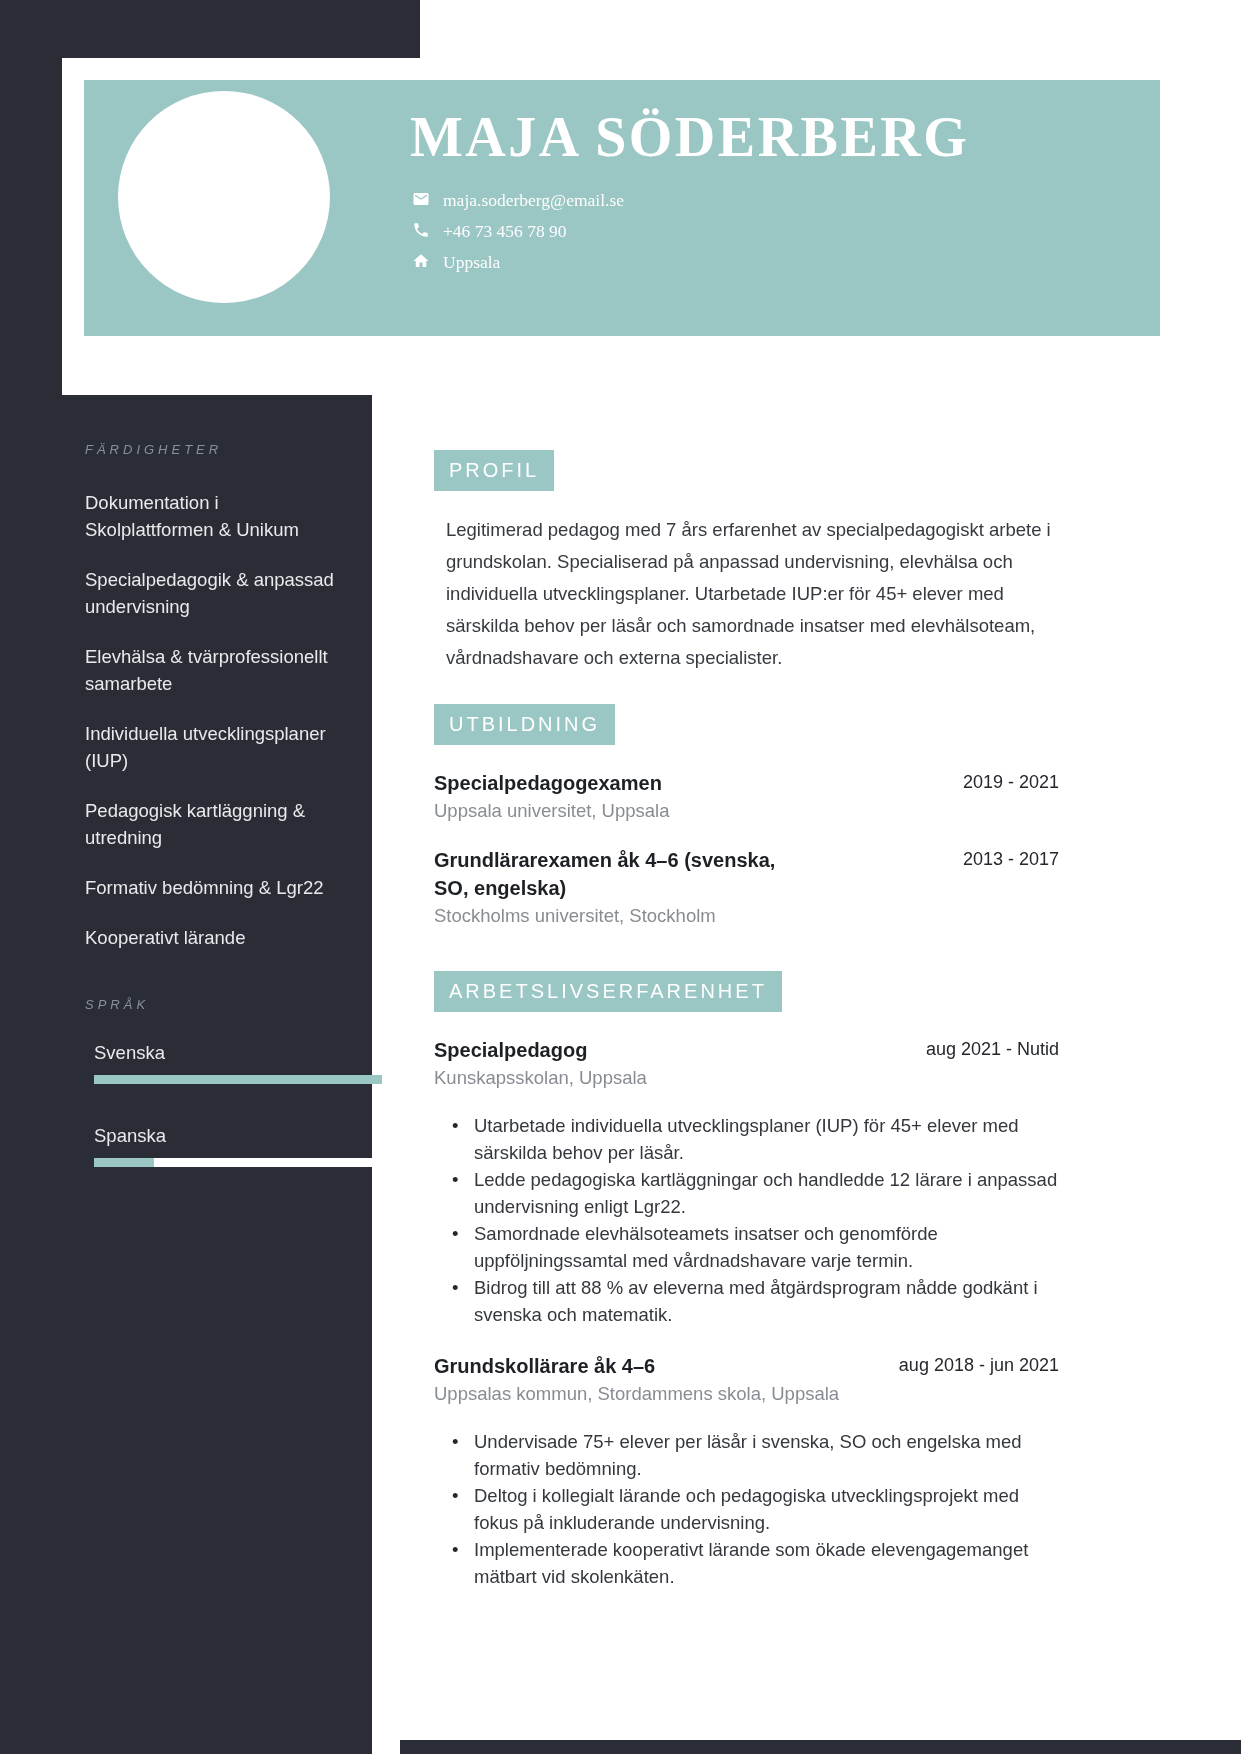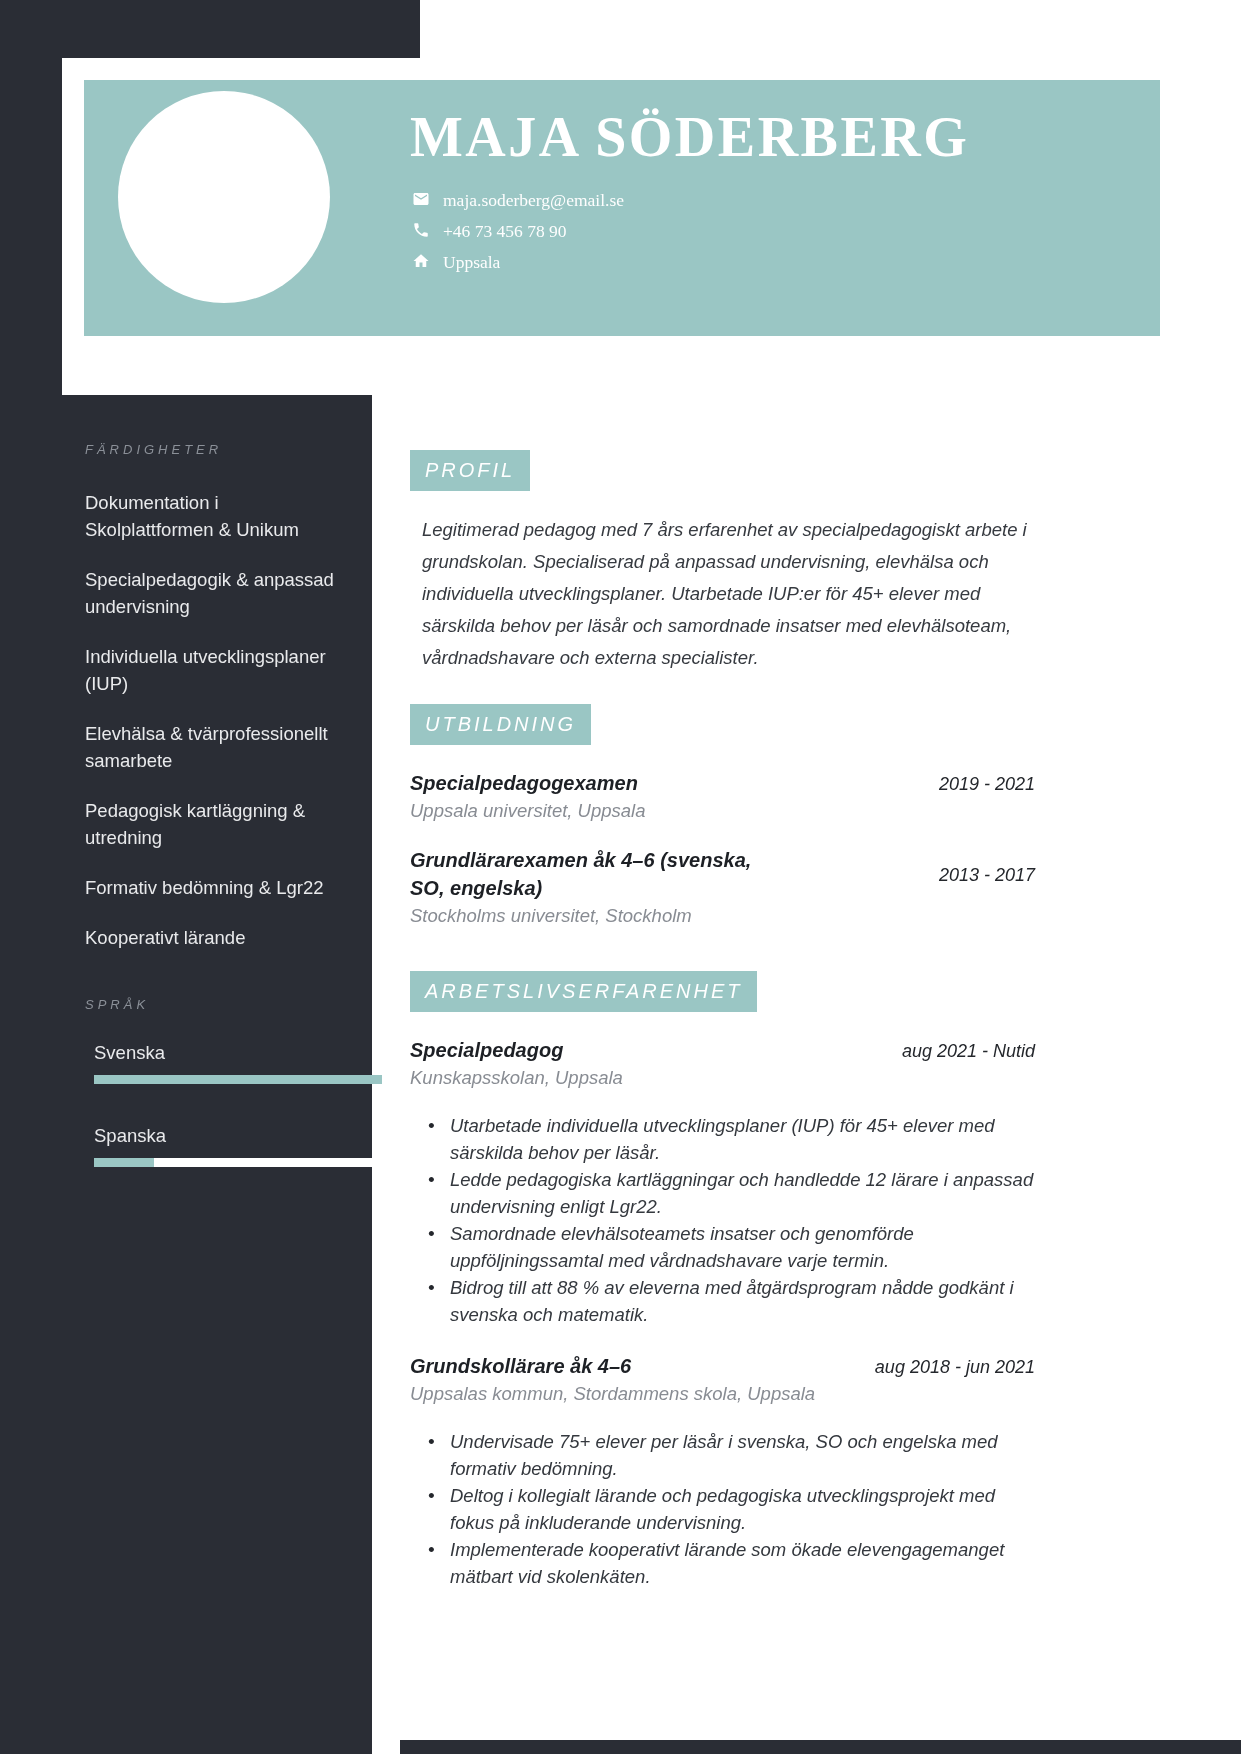--- a/index.html
+++ b/index.html
@@ -34,28 +34,28 @@
   .side-heading { font-size: 13px; font-weight: normal; letter-spacing: 4px; color: #8b9098; margin: 0 0 32px 0; font-style: italic; }
   .skills { margin: 0; padding: 0; list-style: none; width: 256px; }
   .skills li { font-size: 18.5px; line-height: 27px; color: #e9eaec; margin-bottom: 23px; }
   .lang-heading { margin: 46px 0 30px 0; }
   .lang { margin-bottom: 41px; margin-left: 9px; }
   .lang-name { font-size: 18.5px; color: #e9eaec; margin-bottom: 11px; }
   .bar { width: 288px; height: 9px; background: #ffffff; }
   .fill { height: 100%; background: #9ac6c4; }
 
   
-  .main-col { position: absolute; left: 410px; top: 450px; width: 625px; font-style: italic; }
+  .main-col { position: absolute; left: 434px; top: 450px; width: 625px; }
   .badge-row { line-height: 0; }
   .badge { display: inline-block; background: #9ac6c4; color: #ffffff; font-size: 20px; letter-spacing: 3px; line-height: 24px; padding: 8px 15px 9px 15px; }
   .profile-text { margin: 23px 0 0 12px; font-size: 18.5px; line-height: 32px; color: #363a40; }
   .mt-edu { margin-top: 30px; }
   .mt-work { margin-top: 44px; }
   .entry { margin-top: 24px; }
-  .entry-head { display: flex; justify-content: space-between; align-items: center; }
+  .entry-head { display: flex; justify-content: space-between; align-items: flex-start; }
   .entry-title { margin: 0; font-size: 20px; line-height: 28px; font-weight: bold; color: #1d2025; max-width: 370px; }
   .entry-date { font-size: 18px; color: #24272c; white-space: nowrap; padding-top: 3px; }
   .entry-sub { margin-top: 3px; font-size: 18.5px; color: #888c93; }
   .bullets { margin: 23px 0 0 0; padding: 0; list-style: none; }
   .bullets li { position: relative; padding-left: 40px; font-size: 18.5px; line-height: 27px; color: #34383e; }
   .bullets li::before { content: "\2022"; position: absolute; left: 18px; top: 0; color: #24272c; }
 </style>
 </head>
 <body>
 
@@ -97,22 +97,22 @@
         </li>
       </ul>
     </div>
   </header>
 
   <aside class="sidebar-content">
     <h2 class="side-heading">FÄRDIGHETER</h2>
     <ul class="skills">
       <li>Dokumentation i Skolplattformen &amp; Unikum</li>
       <li>Specialpedagogik &amp; anpassad undervisning</li>
+      <li>Elevhälsa &amp; tvärprofessionellt samarbete</li>
       <li>Individuella utvecklingsplaner (IUP)</li>
-      <li>Elevhälsa &amp; tvärprofessionellt samarbete</li>
       <li>Pedagogisk kartläggning &amp; utredning</li>
       <li>Formativ bedömning &amp; Lgr22</li>
       <li>Kooperativt lärande</li>
     </ul>
 
     <h2 class="side-heading lang-heading">SPRÅK</h2>
 
     <div class="lang">
       <div class="lang-name">Svenska</div>
       <div class="bar">

